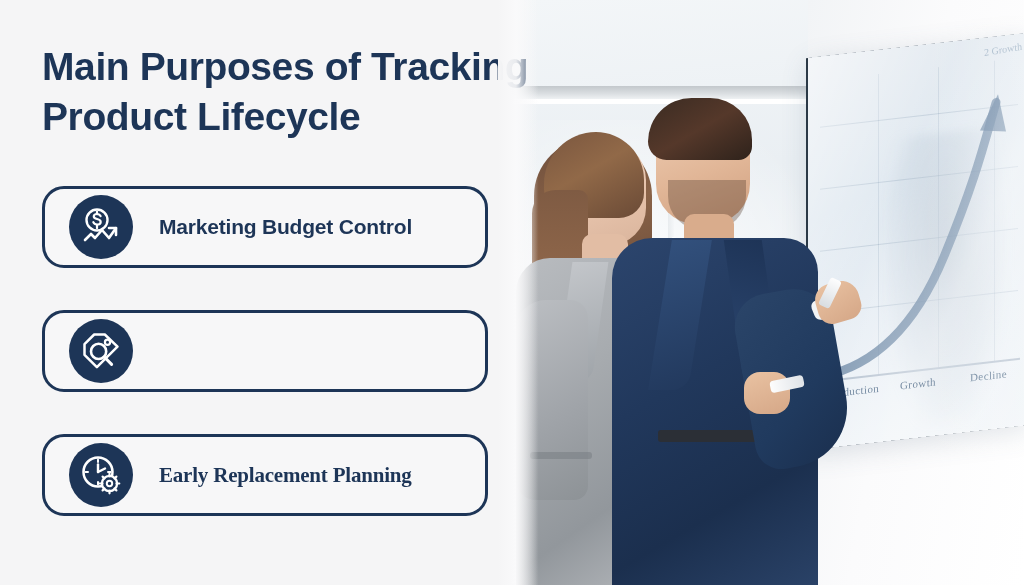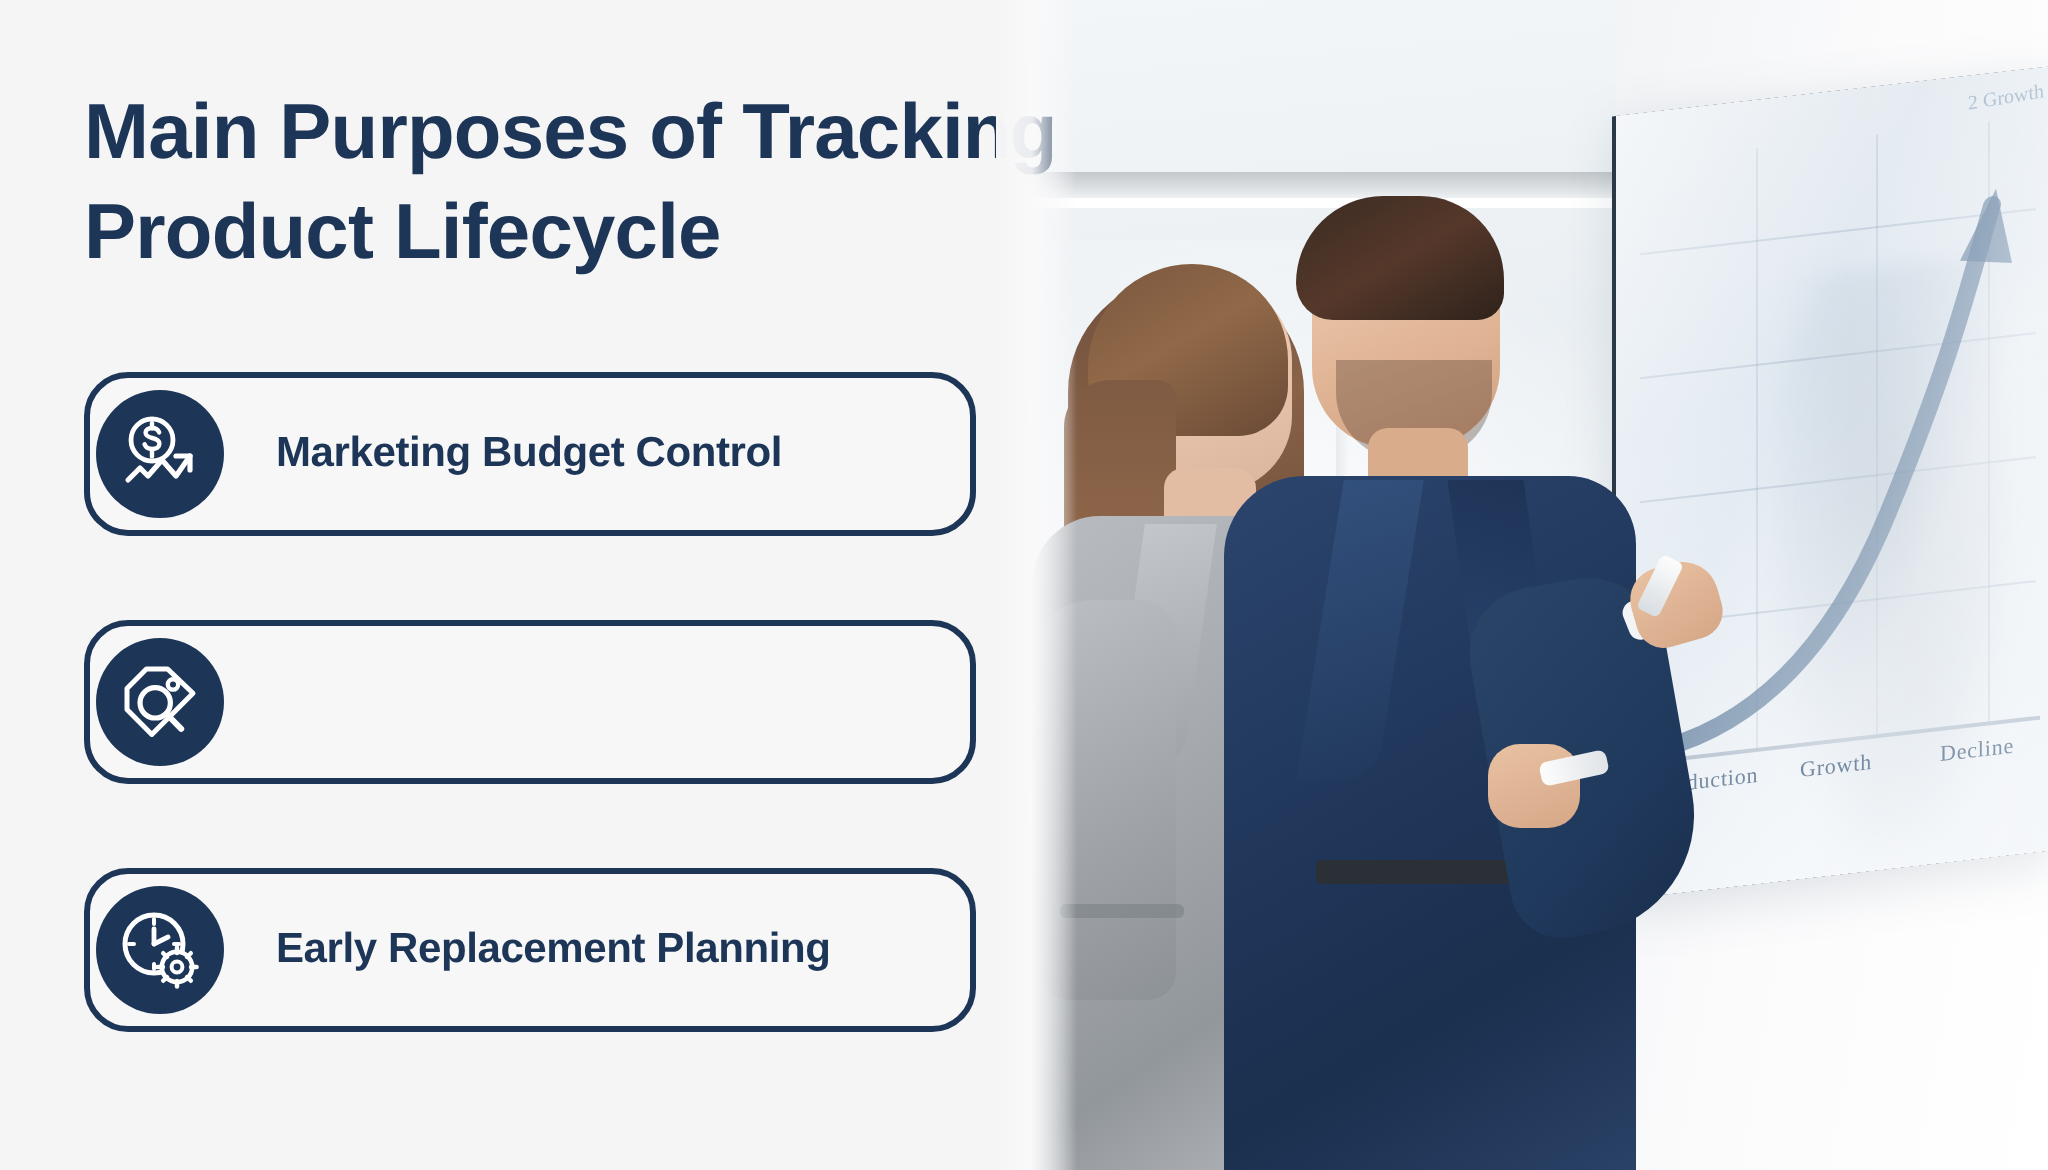--- a/index.html
+++ b/index.html
@@ -65,23 +65,23 @@
     position: relative;
     box-sizing: border-box;
     width: 446px;
     height: 82px;
     margin-bottom: 42px;
     background: #f7f7f8;
     border: 3px solid #1d3557;
     border-radius: 22px;
     display: flex;
     align-items: center;
-    padding-left: 3px;
-  }
-  .card:last-child { margin-bottom: 13px; }
+    padding-left: 24px;
+  }
+  .card:last-child { margin-bottom: 13px; font-family: Liberation Serif, serif; }
 
   .card-icon {
     flex: 0 0 auto;
     width: 64px;
     height: 64px;
     border-radius: 50%;
     background: #1d3557;
     display: flex;
     align-items: center;
     justify-content: center;

